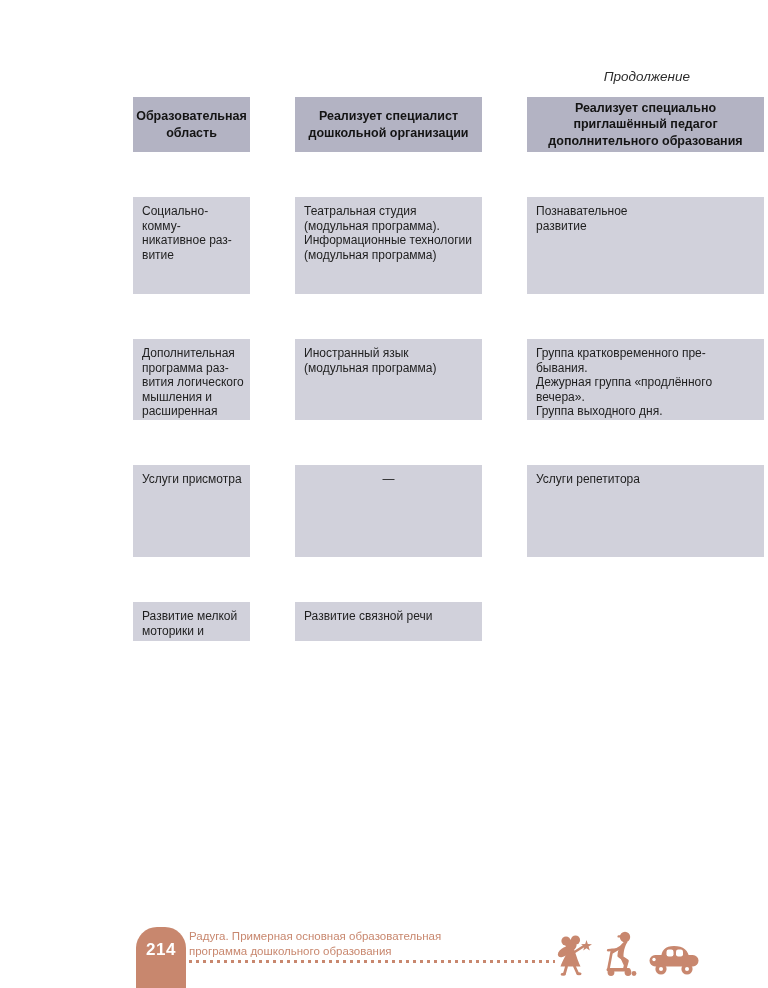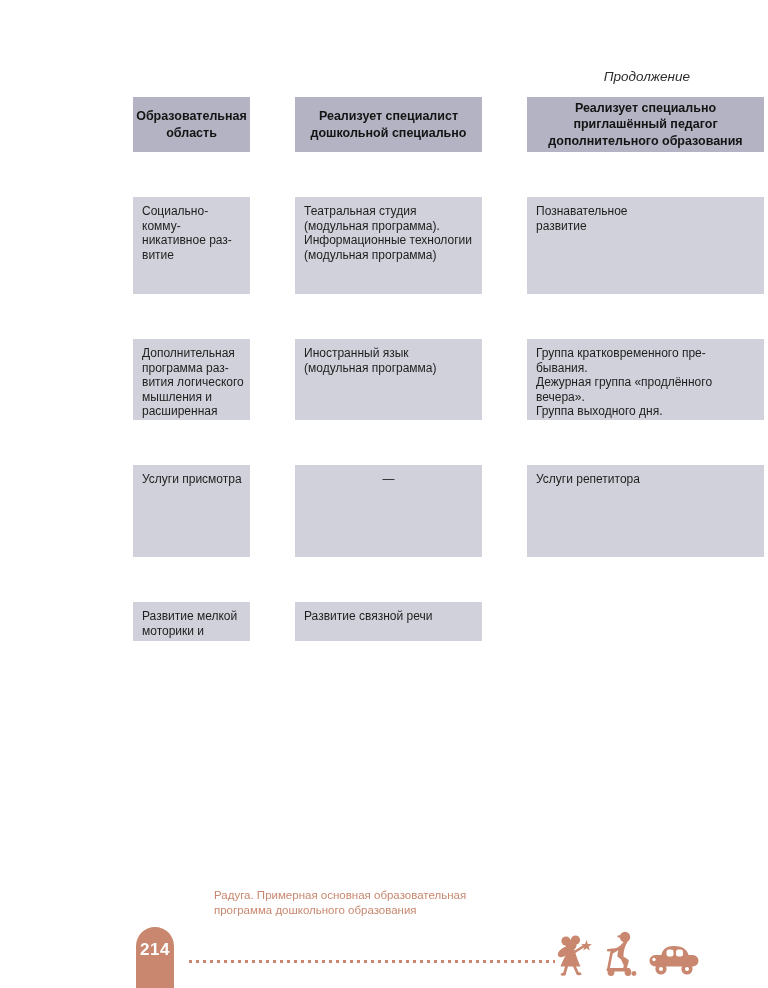--- a/index.html
+++ b/index.html
@@ -26,29 +26,29 @@
   }
   .th {
     background:#b3b3c3; color:#141414;
     font-weight:bold; font-size:12.5px; line-height:16.5px;
     display:flex; align-items:center; justify-content:center;
     text-align:center; padding:0 2px;
   }
   .cell--center { text-align:center; padding-left:4px; }
 
   .page-tab {
-    position:absolute; left:136px; bottom:0; width:38px; height:61px;
+    position:absolute; left:136px; bottom:0; width:50px; height:61px;
     background:#c8876e; border-radius:21px 21px 0 0;
     color:#ffffff; font-weight:bold; font-size:17px;
     text-align:center; box-sizing:border-box; padding-top:13px;
     letter-spacing:0.5px;
   }
   .footer-text {
-    position:absolute; left:189px; top:888px;
-    color:#c8876e; font-size:11.5px; line-height:14.5px;margin-left:25px;
+    position:absolute; left:189px; top:929px;
+    color:#c8876e; font-size:11.5px; line-height:14.5px;
   }
   .dotted {
     position:absolute; left:189px; top:960px; width:366px; height:3px;
     background-image:repeating-linear-gradient(90deg,#c8876e 0 3px, rgba(0,0,0,0) 3px 7px);
   }
   .icons {
     position:absolute; left:553px; top:934px; height:42px;
     display:flex; align-items:flex-end; gap:7px;
   }
   .icons svg { display:block; }
@@ -57,21 +57,21 @@
 <body>
 
 <div class="page">
 
   <div class="continuation">Продолжение</div>
 
   <div class="table">
     <div class="cell th">Образовательная
 область</div>
     <div class="cell th">Реализует специалист
-дошкольной специально</div>
+дошкольной организации</div>
     <div class="cell th">Реализует специально
 приглашённый педагог
 дополнительного образования</div>
 
     <div class="cell">Социально-комму-
 никативное раз-
 витие</div>
     <div class="cell">Театральная студия
 (модульная программа).
 Информационные технологии

